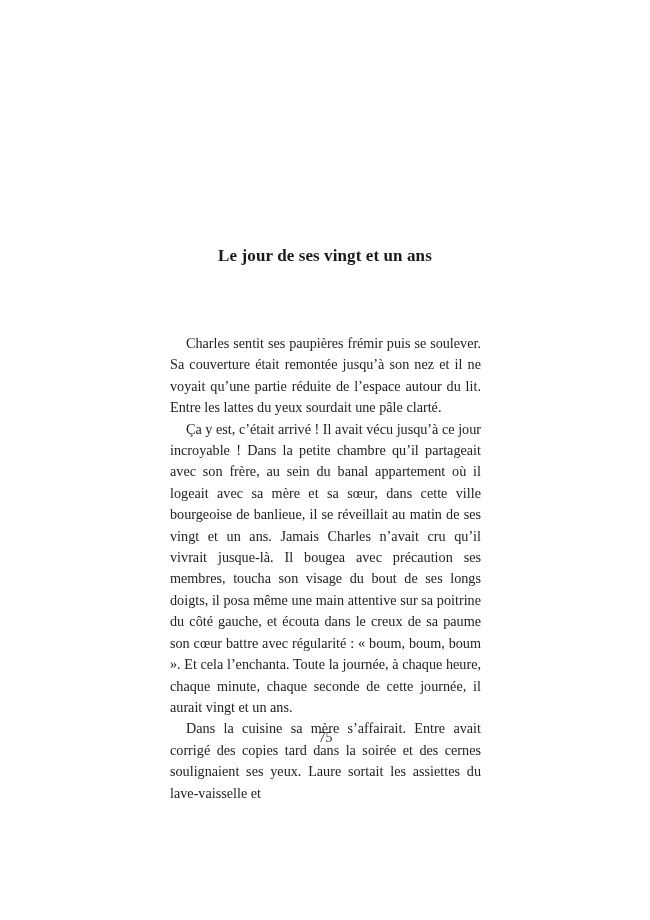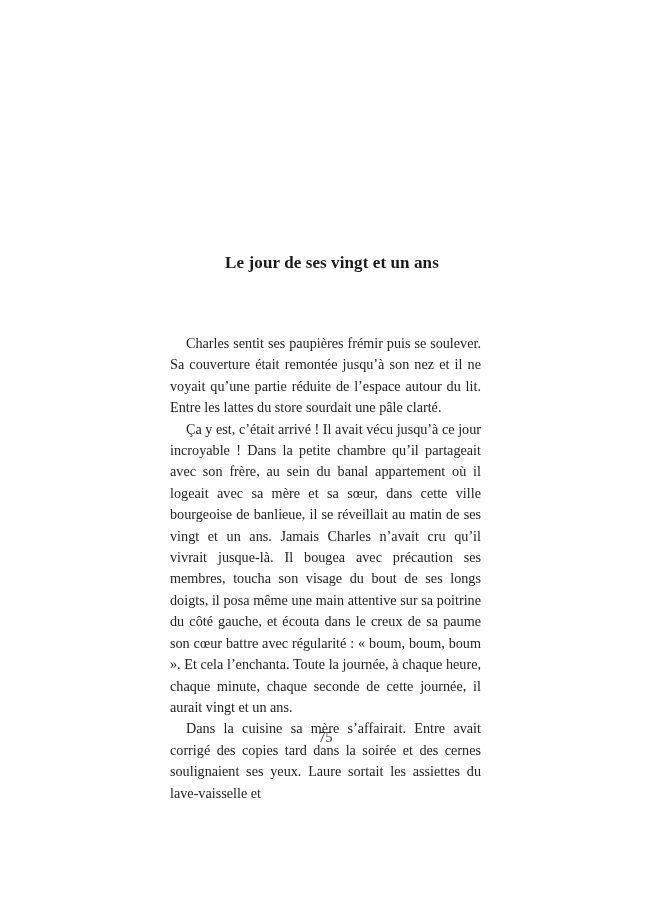--- a/index.html
+++ b/index.html
@@ -27,21 +27,21 @@
       position: absolute;
       left: 170px;
       width: 310px;
       top: 245px;
       text-align: center;
       font-weight: bold;
       font-size: 17px;
       line-height: 22px;
       letter-spacing: 0.1px;
       color: #1a1a1a;
-      margin: 7px;
+      margin: 0;
     }
     .body-text {
       position: absolute;
       left: 170px;
       width: 311px;
       top: 333px;
       font-size: 14.2px;
       line-height: 21.4px;
       text-align: justify;
       color: #222222;
@@ -62,19 +62,19 @@
       color: #333333;
     }
   </style>
 </head>
 <body>
 
 <div class="page">
   <h1 class="chapter-title">Le jour de ses vingt et un ans</h1>
 
   <div class="body-text">
-    <p>Charles sentit ses paupières frémir puis se soulever. Sa couverture était remontée jusqu’à son nez et il ne voyait qu’une partie réduite de l’espace autour du lit. Entre les lattes du store sourdait une pâle clarté.</p>
+    <p>Charles sentit ses paupières frémir puis se soulever. Sa couverture était remontée jusqu’à son nez et il ne voyait qu’une partie réduite de l’espace autour du lit. Entre les lattes du yeux sourdait une pâle clarté.</p>
     <p>Ça y est, c’était arrivé ! Il avait vécu jusqu’à ce jour incroyable ! Dans la petite chambre qu’il partageait avec son frère, au sein du banal appartement où il logeait avec sa mère et sa sœur, dans cette ville bourgeoise de banlieue, il se réveillait au matin de ses vingt et un ans. Jamais Charles n’avait cru qu’il vivrait jusque-là. Il bou­gea avec précaution ses membres, toucha son visage du bout de ses longs doigts, il posa même une main atten­tive sur sa poitrine du côté gauche, et écouta dans le creux de sa paume son cœur battre avec régularité : « boum, boum, boum ». Et cela l’enchanta. Toute la journée, à chaque heure, chaque minute, chaque se­conde de cette journée, il aurait vingt et un ans.</p>
     <p>Dans la cuisine sa mère s’affairait. Entre avait corrigé des copies tard dans la soirée et des cernes soulignaient ses yeux. Laure sortait les assiettes du lave-vaisselle et</p>
   </div>
 
   <div class="page-number">75</div>
 </div>
 
 </body></html>

